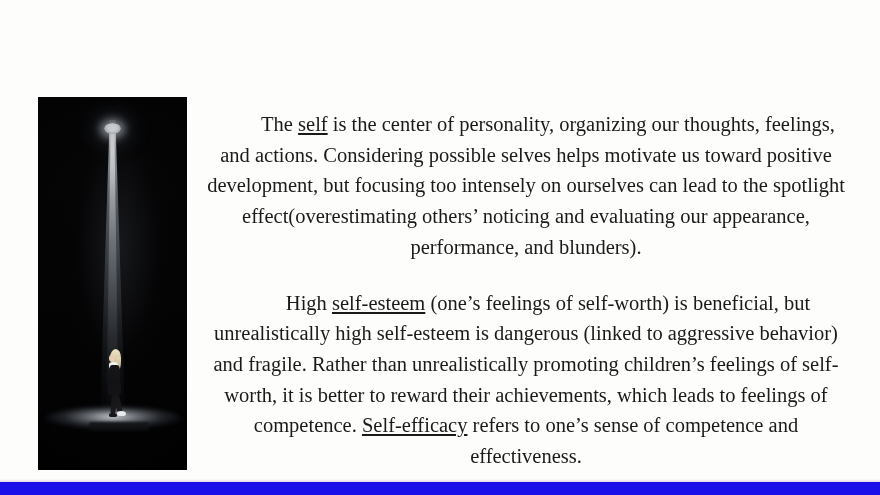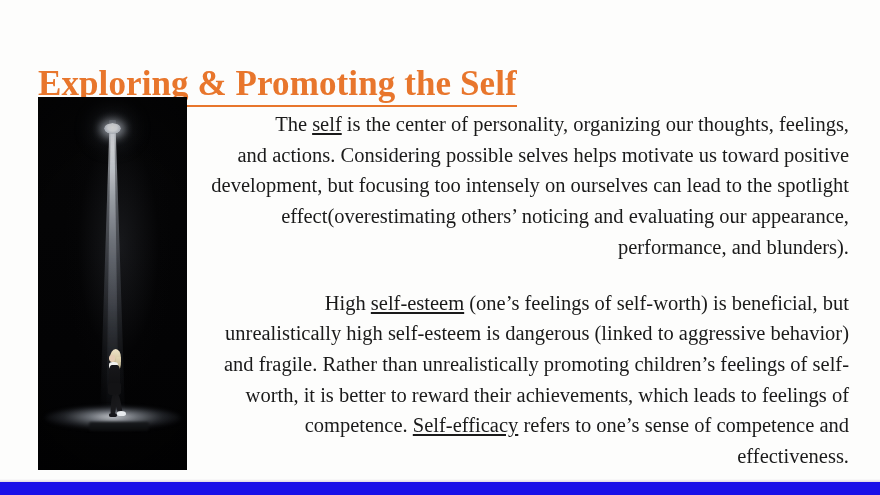--- a/index.html
+++ b/index.html
@@ -231,21 +231,21 @@
   
   #body-text {
     position: absolute;
     left: 203px;
     top: 109px;
     width: 646px;
     font-family: "Liberation Serif", "DejaVu Serif", serif;
     font-size: 20.5px;
     line-height: 30.7px;
     color: #1a1a1a;
-    text-align: right;
+    text-align: center;
   }
   #body-text p {
     margin: 0;
     text-indent: 44px;
   }
   #body-text p.para-gap {
     margin-top: 25px;
   }
   #body-text u {
     text-decoration: underline;
@@ -268,21 +268,20 @@
     width: 880px;
     height: 3px;
     background: linear-gradient(to bottom, rgba(228,222,228,0) 0%, rgba(222,214,226,0.95) 100%);
   }
 </style>
 </head>
 <body>
 
 <div id="slide">
 
-  <h1 id="slide-title">Exploring &amp; Promoting the Self</h1>
 
   <div id="stage-photo">
     <div class="bg-glow"></div>
     <div class="beam"></div>
     <div class="beam2"></div>
     <div class="lamp-cap"></div>
     <div class="lamp"></div>
     <div class="floor-pool"></div>
     <div class="figure">
       <div class="fig-hair"></div>

